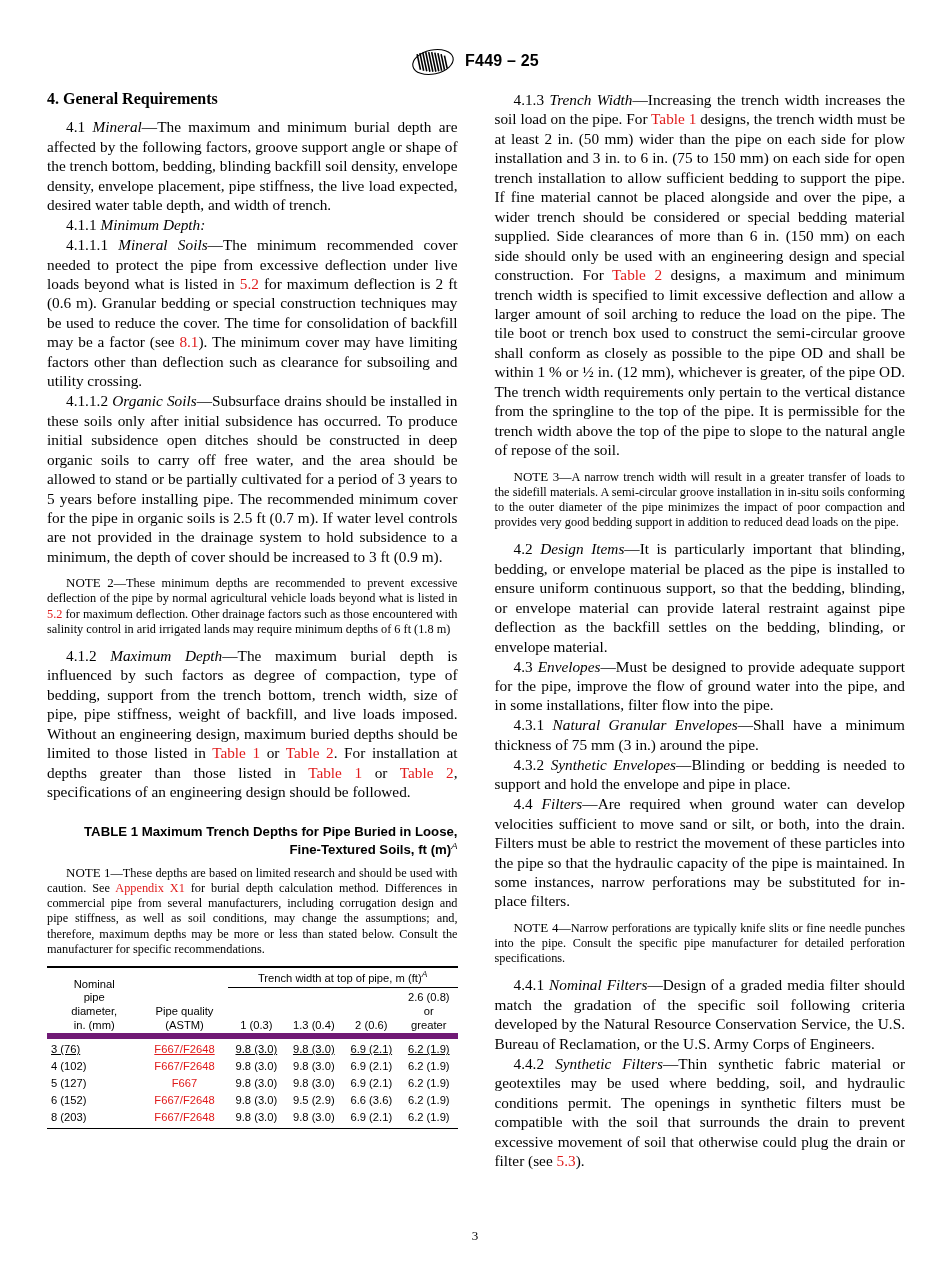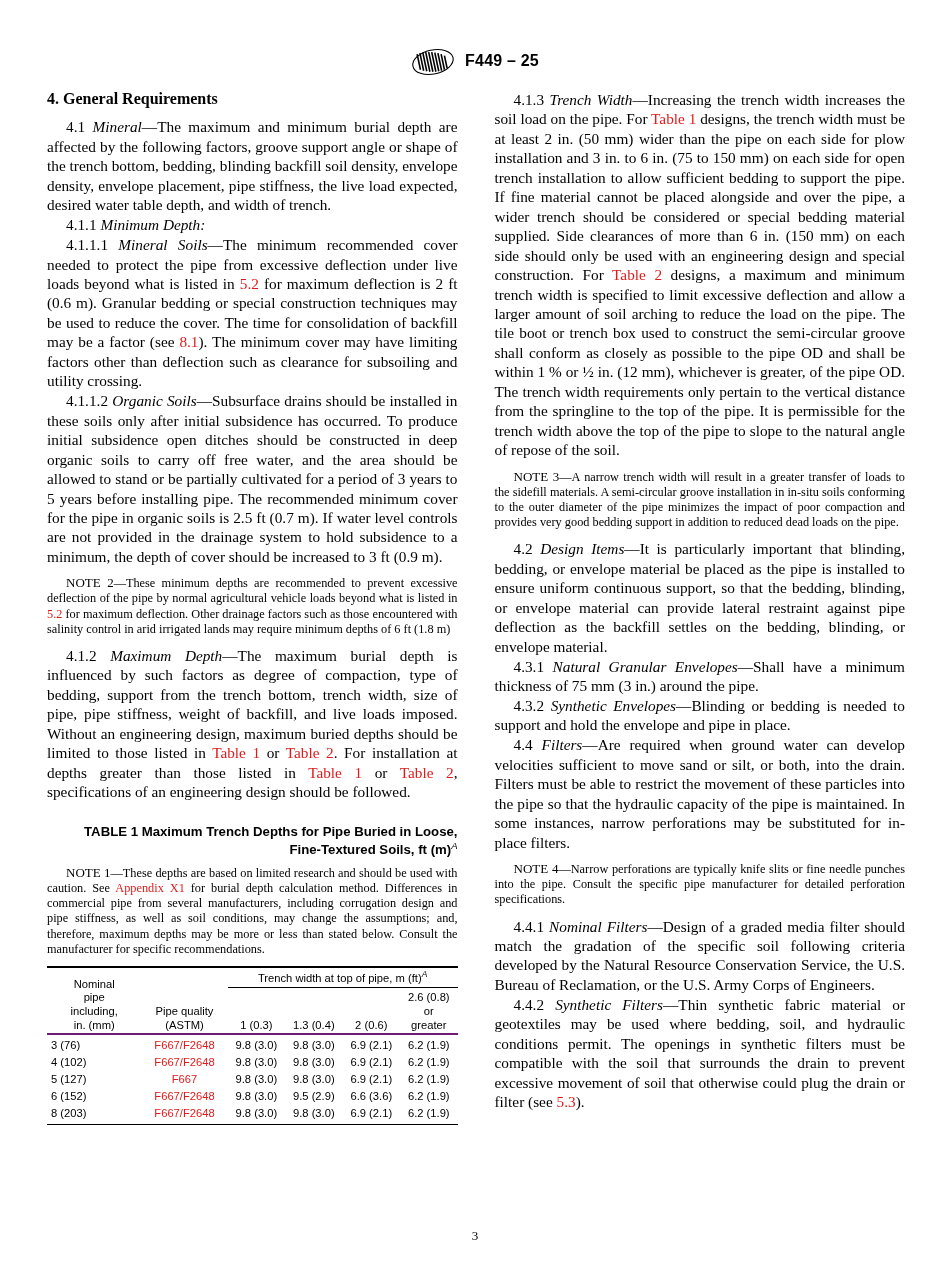--- a/index.html
+++ b/index.html
@@ -141,21 +141,21 @@
   th.stub { text-align: center; vertical-align: middle; }
   th.sub { text-align: center; padding-top: 3px !important; vertical-align: bottom;}
   table.data tbody td {
     padding: 1.2px 2px;
     text-align: center;
     line-height: 1.3;
   }
   table.data tbody td.c1 { text-align: left; padding-left: 4px; }
   table.data tbody tr:first-child td { padding-top: 3px; }
   table.data tbody tr:last-child td { padding-bottom: 3px; }
-  .tbody-top { border-top: 2px solid #701a75; }
+  .tbody-top { border-top: 6px solid #701a75; text-decoration: underline; }
   .tfoot-rule { border-top: 1.6px solid #000; }
   p.table-footnote {
     font-family: "Liberation Sans", "DejaVu Sans", sans-serif;
     font-size: 10.6px;
     line-height: 1.3;
     margin: 3px 0 0 0;
     text-align: left;
   }
   p.table-footnote sup { font-size: 8.4px; font-style: italic; }
 
@@ -222,21 +222,21 @@
         </div>
 
         <p class="tbl-note"><span class="note-label">NOTE 1</span><span>—These depths are based on limited research and should be used with caution. See </span><span class="lnk">Appendix X1</span><span> for burial depth calculation method. Differences in commercial pipe from several manufacturers, including corrugation design and pipe stiffness, as well as soil conditions, may change the assumptions; and, therefore, maximum depths may be more or less than stated below. Consult the manufacturer for specific recommendations.</span></p>
 
         <table class="data">
           <thead>
             <tr class="hrow">
               <th class="stub rule-top" rowspan="2" style="width:23%;">
                 <span>Nominal</span><br>
                 <span>pipe</span><br>
-                <span>including,</span><br>
+                <span>diameter,</span><br>
                 <span>in. (mm)</span>
               </th>
               <th class="stub rule-top" rowspan="2" style="width:21%;">
                 <span>Pipe quality</span><br>
                 <span>(ASTM)</span>
               </th>
               <th class="span-head rule-top" colspan="4">
                 <span>Trench width at top of pipe, m (ft)</span><sup>A</sup>
               </th>
             </tr>
@@ -301,20 +301,21 @@
     </div>
 
     <div class="col">
 
       <p class="para"><span>4.1.3</span> <span class="it">Trench Width</span><span>—Increasing the trench width increases the soil load on the pipe. For </span><span class="lnk">Table 1</span><span> designs, the trench width must be at least 2 in. (50 mm) wider than the pipe on each side for plow installation and 3 in. to 6 in. (75 to 150 mm) on each side for open trench installation to allow sufficient bedding to support the pipe. If fine material cannot be placed alongside and over the pipe, a wider trench should be considered or special bedding material supplied. Side clearances of more than 6 in. (150 mm) on each side should only be used with an engineering design and special construction. For </span><span class="lnk">Table 2</span><span> designs, a maximum and minimum trench width is specified to limit excessive deflection and allow a larger amount of soil arching to reduce the load on the pipe. The tile boot or trench box used to construct the semi-circular groove shall conform as closely as possible to the pipe OD and shall be within 1 % or ½ in. (12 mm), whichever is greater, of the pipe OD. The trench width requirements only pertain to the vertical distance from the springline to the top of the pipe. It is permissible for the trench width above the top of the pipe to slope to the natural angle of repose of the soil.</span></p>
 
       <p class="note"><span class="note-label">NOTE 3</span><span>—A narrow trench width will result in a greater transfer of loads to the sidefill materials. A semi-circular groove installation in in-situ soils conforming to the outer diameter of the pipe minimizes the impact of poor compaction and provides very good bedding support in addition to reduced dead loads on the pipe.</span></p>
 
       <p class="para"><span>4.2</span> <span class="it">Design Items</span><span>—It is particularly important that blinding, bedding, or envelope material be placed as the pipe is installed to ensure uniform continuous support, so that the bedding, blinding, or envelope material can provide lateral restraint against pipe deflection as the backfill settles on the bedding, blinding, or envelope material.</span></p>
 
+      <p class="para"><span>4.3</span> <span class="it">Envelopes</span><span>—Must be designed to provide adequate support for the pipe, improve the flow of ground water into the pipe, and in some installations, filter flow into the pipe.</span></p>
 
       <p class="para"><span>4.3.1</span> <span class="it">Natural Granular Envelopes</span><span>—Shall have a minimum thickness of 75 mm (3 in.) around the pipe.</span></p>
 
       <p class="para"><span>4.3.2</span> <span class="it">Synthetic Envelopes</span><span>—Blinding or bedding is needed to support and hold the envelope and pipe in place.</span></p>
 
       <p class="para"><span>4.4</span> <span class="it">Filters</span><span>—Are required when ground water can develop velocities sufficient to move sand or silt, or both, into the drain. Filters must be able to restrict the movement of these particles into the pipe so that the hydraulic capacity of the pipe is maintained. In some instances, narrow perforations may be substituted for in-place filters.</span></p>
 
       <p class="note"><span class="note-label">NOTE 4</span><span>—Narrow perforations are typically knife slits or fine needle punches into the pipe. Consult the specific pipe manufacturer for detailed perforation specifications.</span></p>
 
       <p class="para"><span>4.4.1</span> <span class="it">Nominal Filters</span><span>—Design of a graded media filter should match the gradation of the specific soil following criteria developed by the Natural Resource Conservation Service, the U.S. Bureau of Reclamation, or the U.S. Army Corps of Engineers.</span></p>

